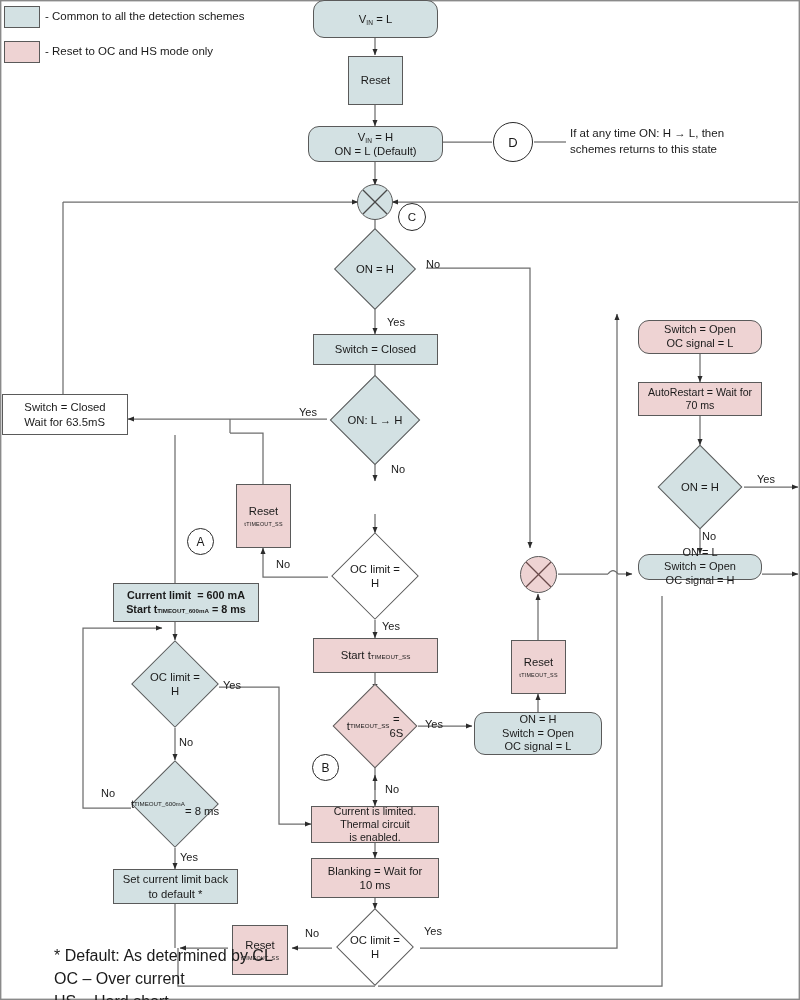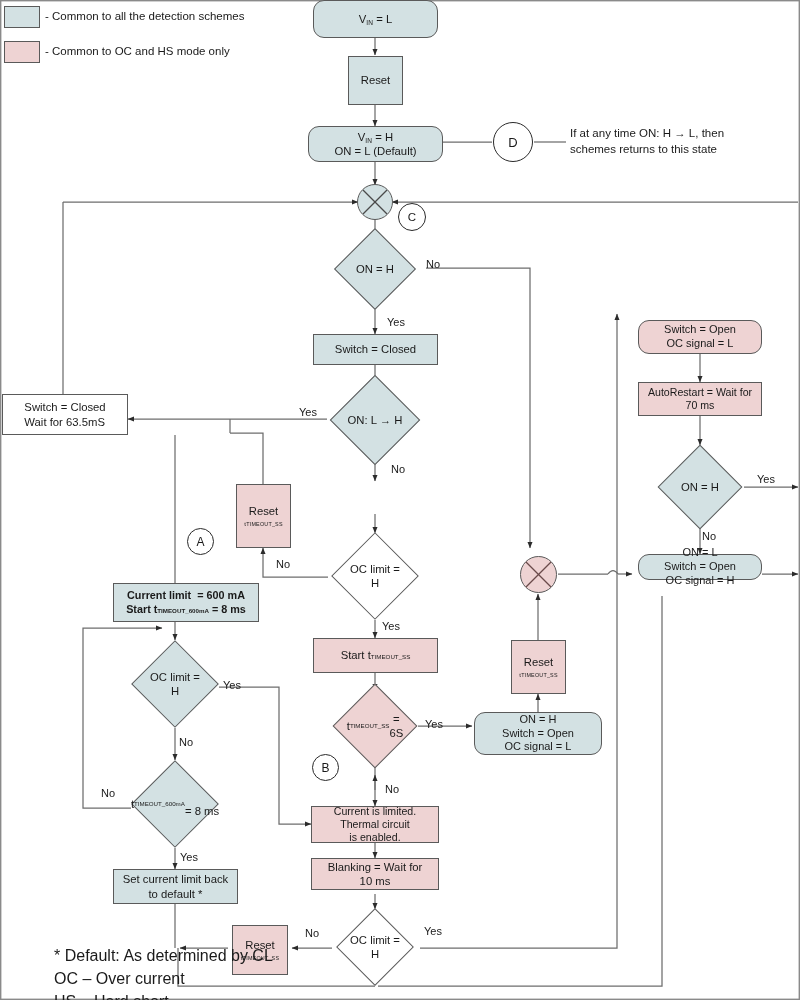--- a/index.html
+++ b/index.html
@@ -255,21 +255,21 @@
       <path d="M762 574 L798 574" marker-end="url(#arrow)"></path>
 
       <path d="M662 596 L662 986 L378 986"></path>
     </g>
   </svg>
 
   <div class="legend-swatch fill-blue" style="left:4px; top:6px;"></div>
   <div class="legend-text" style="left:45px; top:10px;">- Common to all the detection schemes</div>
 
   <div class="legend-swatch fill-pink" style="left:4px; top:41px;"></div>
-  <div class="legend-text" style="left:45px; top:45px;">- Common to OC and HS mode only</div>
+  <div class="legend-text" style="left:45px; top:45px;">- Reset to OC and HS mode only</div>
 
   <div class="node fill-blue rounded" style="left:313px; top:0px; width:125px; height:38px;">
     <span class="nodetext">V<sub>IN</sub> = L</span>
   </div>
 
   <div class="node fill-blue rect" style="left:348px; top:56px; width:55px; height:49px;">
     <span class="nodetext">Reset</span>
   </div>
 
   <div class="node fill-blue rounded" style="left:308px; top:126px; width:135px; height:36px;">
@@ -363,21 +363,21 @@
     <svg width="35" height="35" viewBox="0 0 35 35">
       <line x1="5" y1="5" x2="30" y2="30" stroke="#6a4a4a" stroke-width="1.3"></line>
       <line x1="30" y1="5" x2="5" y2="30" stroke="#6a4a4a" stroke-width="1.3"></line>
     </svg>
   </div>
 
   <div class="node fill-pink rect" style="left:311px; top:806px; width:128px; height:37px; font-size:10.6px;">
     <span class="nodetext">Current is limited.<br>Thermal circuit<br>is enabled.</span>
   </div>
 
-  <div class="node fill-pink rect" style="left:311px; top:858px; width:128px; height:32px;">
+  <div class="node fill-pink rect" style="left:311px; top:858px; width:128px; height:40px;">
     <span class="nodetext">Blanking = Wait for<br>10 ms</span>
   </div>
 
   <div class="diamond-wrap" style="left:331px; top:908px; width:88px; height:78px;">
     <div class="diamond-shape fill-white" style="width:55px; height:55px;"></div>
     <div class="diamond-label">OC limit =<br>H</div>
   </div>
 
   <div class="node fill-pink rect" style="left:232px; top:925px; width:56px; height:50px; flex-direction:column;">
     <span>Reset</span>

